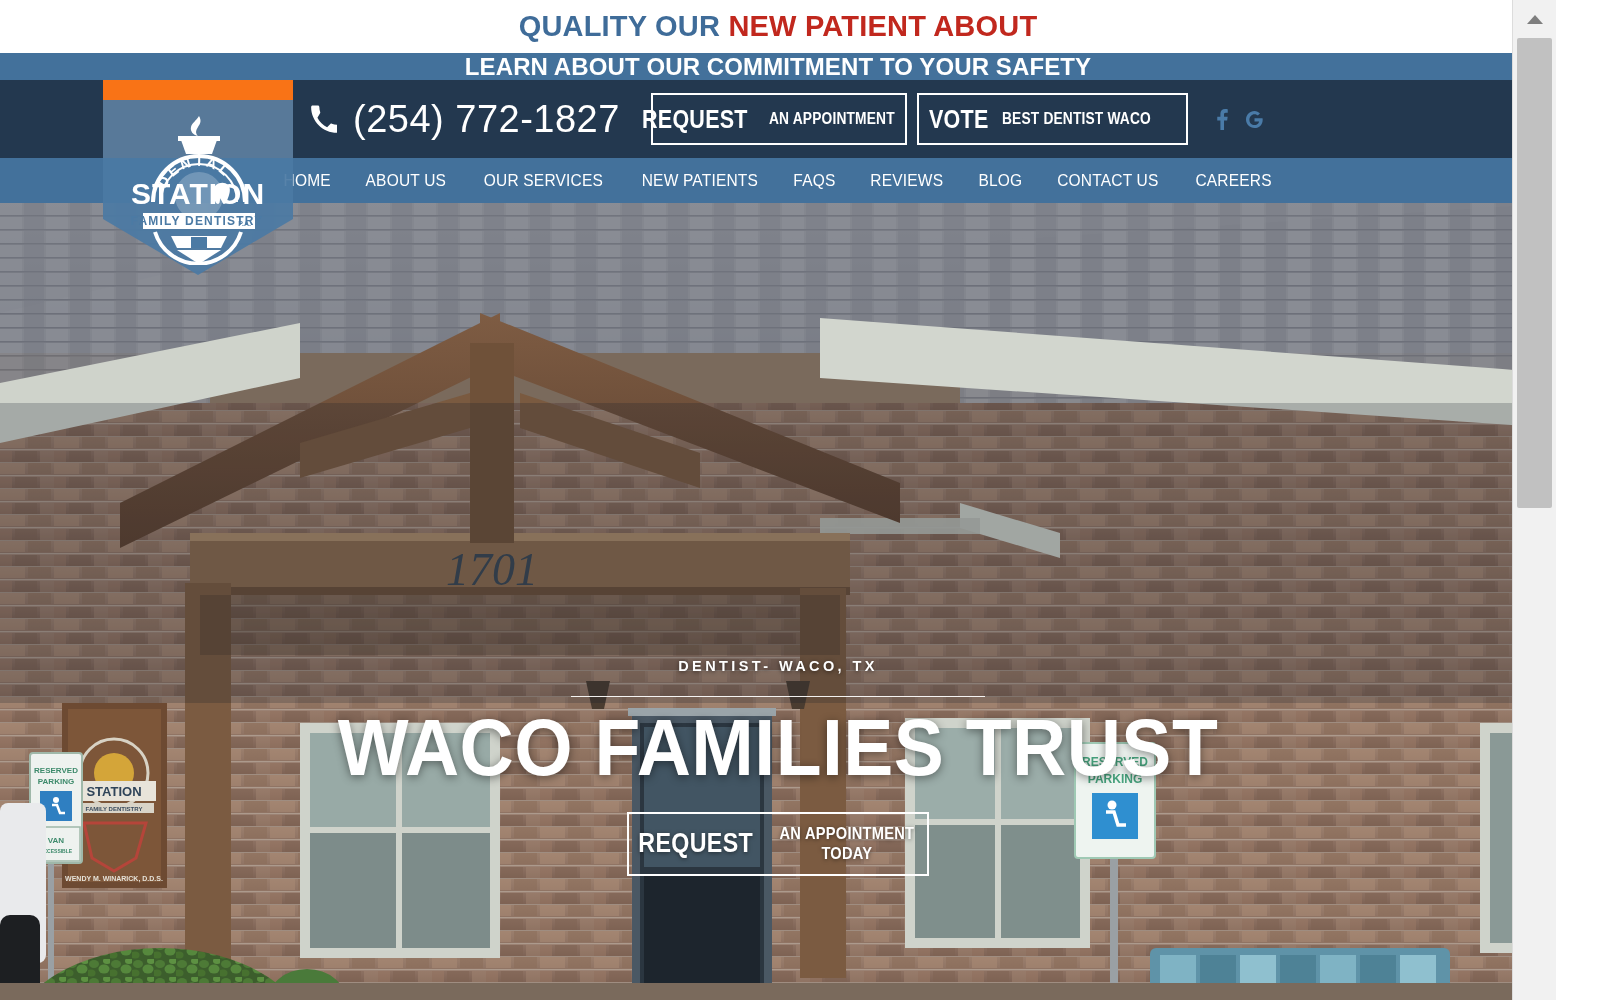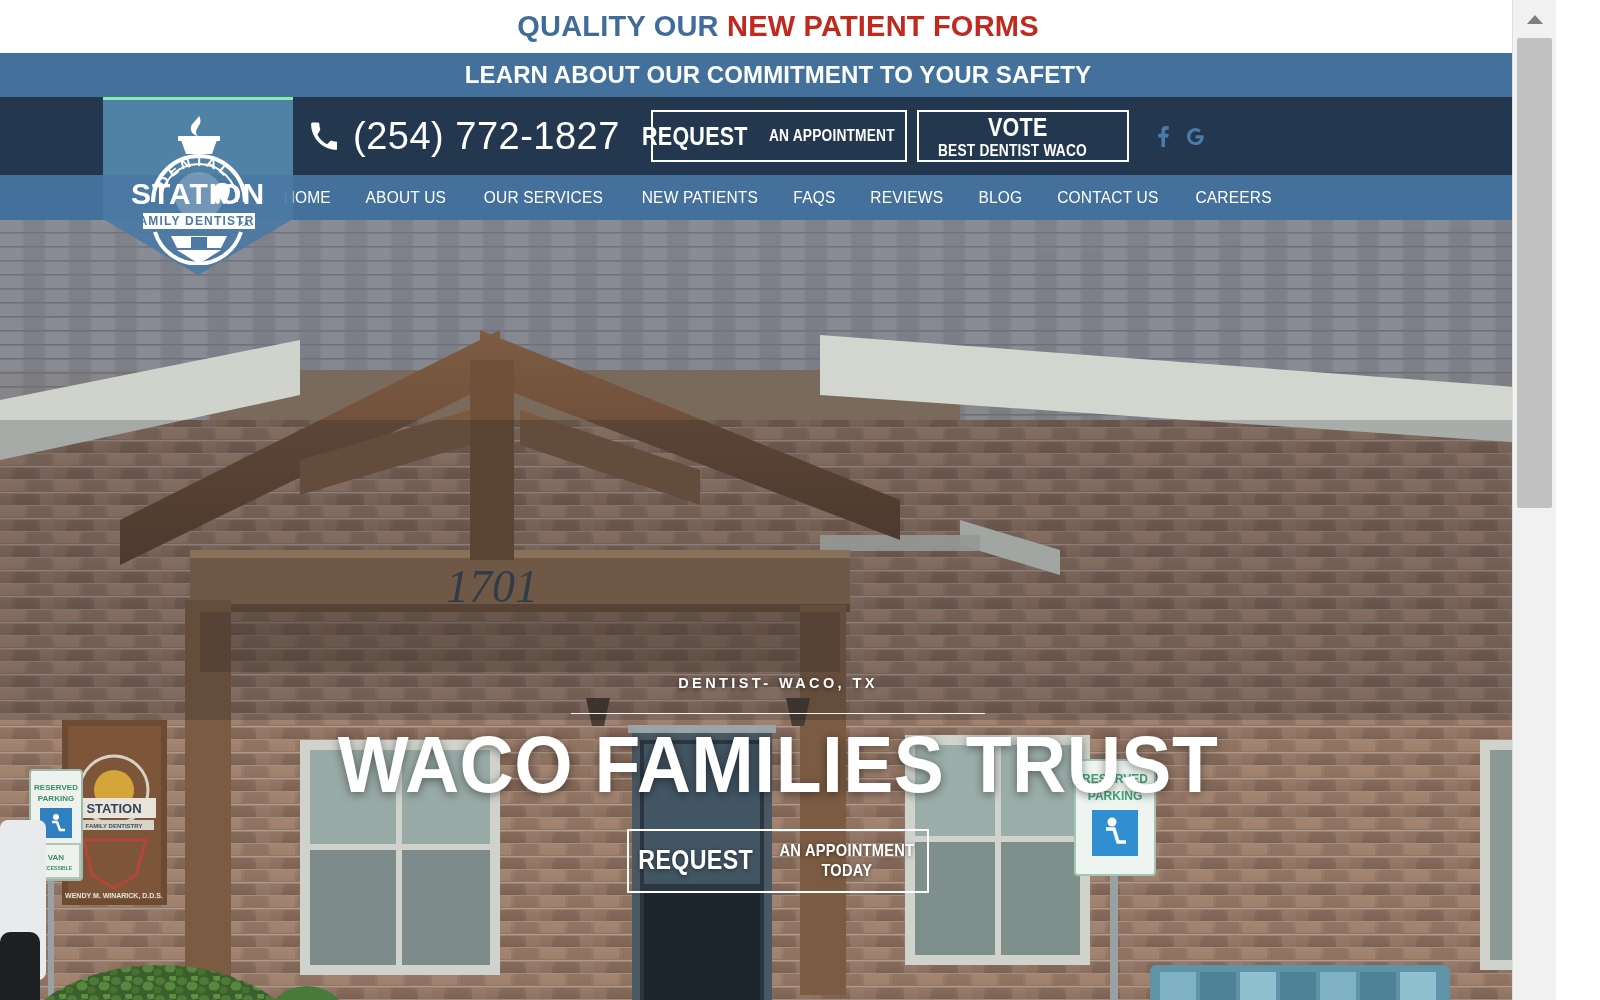--- a/index.html
+++ b/index.html
@@ -29,39 +29,39 @@
     font-size: 29px;
     font-weight: bold;
     letter-spacing: 0.2px;
     white-space: nowrap;
   }
   .announce-top .part-a { color: #3f6c99; }
   .announce-top .part-b { color: #c1281e; }
 
   
   .announce-safety {
-    height: 44px;
+    height: 27px;
     background: #43719b;
     display: flex;
     align-items: center;
     justify-content: center;
   }
   .announce-safety .txt {
     color: #ffffff;
     font-size: 24px;
     font-weight: 600;
     letter-spacing: 0.1px;
     white-space: nowrap;
   }
 
   
   .contact-strip {
     position: relative;
     height: 78px;
-    background: #86efac;
+    background: #f97316;
   }
   .dark-left {
     position: absolute; left: 0; top: 0;
     width: 103px; height: 78px;
     background: #23384f;
   }
   .dark-main {
     position: absolute; left: 293px; top: 0;
     right: 0; height: 78px;
     background: #23384f;
@@ -116,21 +116,21 @@
   .hdr-btn .small {
     font-size: 16px;
     font-weight: bold;
     letter-spacing: 0.2px;
     margin-left: 4px;
     transform: scaleX(0.86);
     transform-origin: left center;
     display: inline-block;
   }
   .btn-request { margin-left: 31px; width: 256px; }
-  .btn-vote    { margin-left: 10px; width: 212px; flex-direction: column; }
+  .btn-vote    { margin-left: 10px; width: 271px; }
 
   .socials { display: flex; align-items: center; margin-left: 26px; gap: 15px; }
   .soc { width: 17px; height: 21px; display: block; }
 
   
   .navbar {
     height: 45px;
     background: #43719b;
     display: flex;
     align-items: center;
@@ -265,21 +265,21 @@
     border-radius: 2px;
   }
 </style>
 </head>
 <body>
 
 <div id="page">
 
   <div class="announce-top">
     <div class="txt">
-      <span class="part-a">QUALITY OUR </span><span class="part-b">NEW PATIENT FORMS</span>
+      <span class="part-a">QUALITY OUR </span><span class="part-b">NEW PATIENT ABOUT</span>
     </div>
   </div>
 
   <div class="announce-safety">
     <div class="txt">LEARN ABOUT OUR COMMITMENT TO YOUR SAFETY</div>
   </div>
 
   <div class="contact-strip">
     <div class="dark-left"></div>
 

